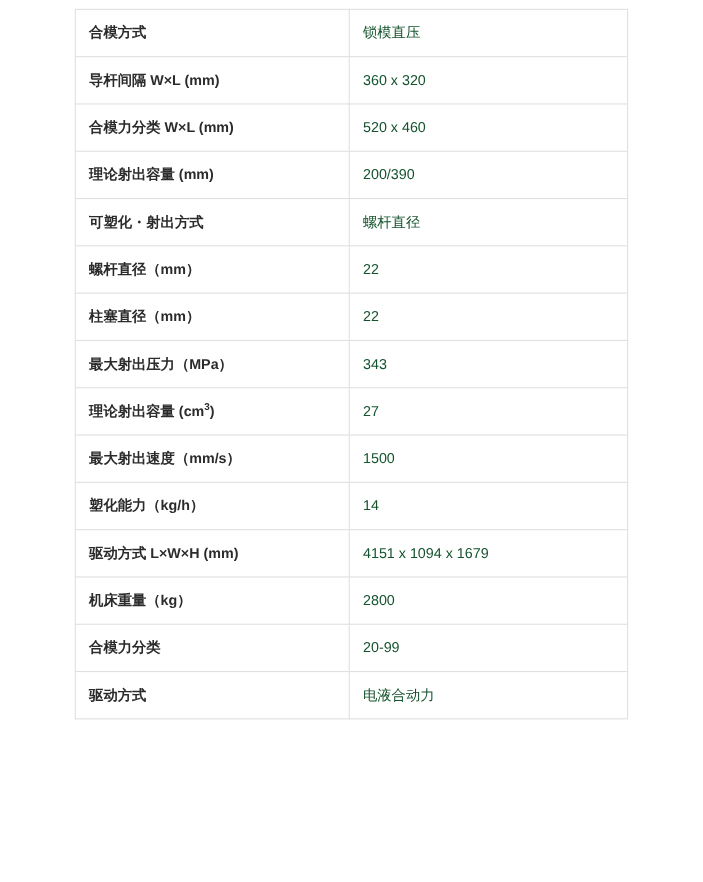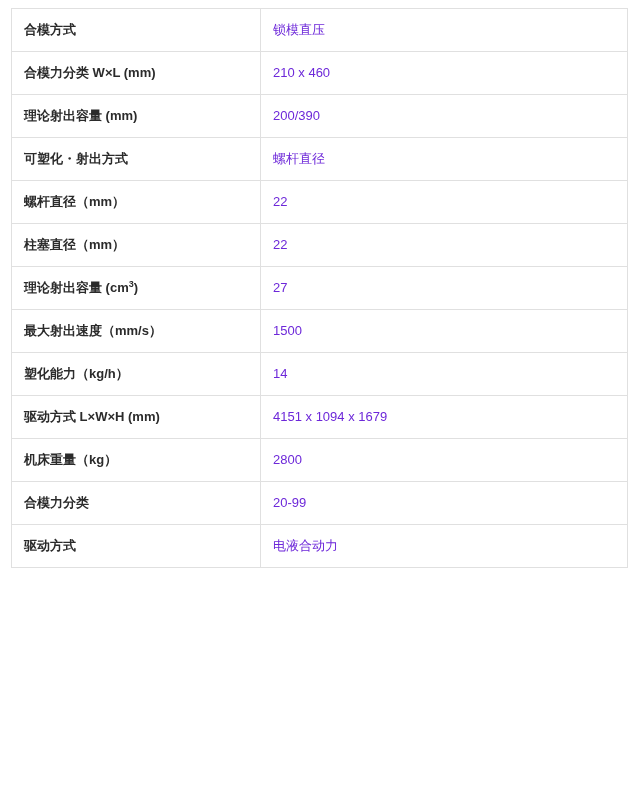--- a/index.html
+++ b/index.html
@@ -8,21 +8,21 @@
     background: #ffffff;
   }
   body {
     width: 639px;
     height: 802px;
     font-family: "Liberation Sans", sans-serif;
     color: #333333;
     overflow: hidden;
   }
   .spec-table {
-    width: 617px;
+    width: 503px;
     margin: 8px auto 0 auto;
     border-collapse: collapse;
     table-layout: fixed;
   }
   .spec-table tr {
     height: 43px;
   }
   .spec-table td {
     border: 1px solid #e0e0e0;
     padding: 0 12px;
@@ -30,57 +30,65 @@
     line-height: 1.45;
     vertical-align: middle;
     box-sizing: border-box;
   }
   .spec-table td.label {
     width: 249px;
     font-weight: bold;
     color: #2b2b2b;
   }
   .spec-table td.value {
-    color: #6d28d9;
+    color: #14532d;
     font-weight: normal;
   }
   sup {
     font-size: 9px;
     vertical-align: super;
     line-height: 0;
   }
 </style>
 </head>
 <body>
 
 <table class="spec-table">
   <tbody>
     <tr>
       <td class="label">合模方式</td>
       <td class="value">锁模直压</td>
     </tr>
     <tr>
+      <td class="label">导杆间隔 W×L (mm)</td>
+      <td class="value">360 x 320</td>
+    </tr>
+    <tr>
       <td class="label">合模力分类 W×L (mm)</td>
-      <td class="value">210 x 460</td>
+      <td class="value">520 x 460</td>
     </tr>
     <tr>
       <td class="label">理论射出容量 (mm)</td>
       <td class="value">200/390</td>
     </tr>
     <tr>
       <td class="label">可塑化・射出方式</td>
       <td class="value">螺杆直径</td>
     </tr>
     <tr>
       <td class="label">螺杆直径（mm）</td>
       <td class="value">22</td>
     </tr>
     <tr>
       <td class="label">柱塞直径（mm）</td>
       <td class="value">22</td>
+    </tr>
+    <tr>
+      <td class="label">最大射出压力（MPa）</td>
+      <td class="value">343</td>
     </tr>
     <tr>
       <td class="label"><span>理论射出容量 (cm</span><sup>3</sup><span>)</span></td>
       <td class="value">27</td>
     </tr>
     <tr>
       <td class="label">最大射出速度（mm/s）</td>
       <td class="value">1500</td>
     </tr>
     <tr>

